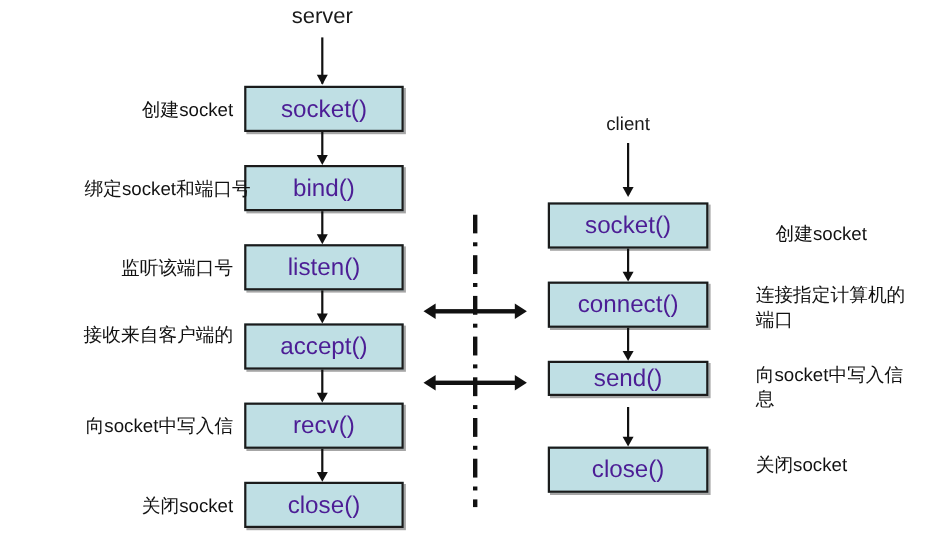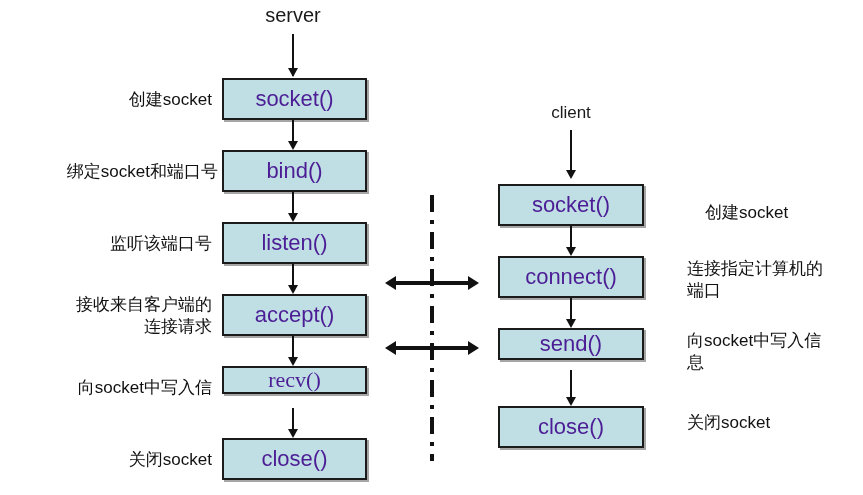--- a/index.html
+++ b/index.html
@@ -115,21 +115,21 @@
 <div id="canvas">
 
   <div class="col-title" style="left:293px; top:4px;">server</div>
   <div class="vline" style="left:292px; top:34px; height:42px;"></div>
   <div class="vhead" style="left:293px; top:68px;"></div>
 
   <div class="node" style="left:222px; top:78px; width:145px; height:42px;">socket()</div>
   <div class="node" style="left:222px; top:150px; width:145px; height:42px;">bind()</div>
   <div class="node" style="left:222px; top:222px; width:145px; height:42px;">listen()</div>
   <div class="node" style="left:222px; top:294px; width:145px; height:42px;">accept()</div>
-  <div class="node" style="left:222px; top:366px; width:145px; height:28px;font-family:Liberation Serif, serif;">recv()</div>
+  <div class="node" style="left:222px; top:366px; width:145px; height:42px;">recv()</div>
   <div class="node" style="left:222px; top:438px; width:145px; height:42px;">close()</div>
 
   <div class="vline" style="left:292px; top:120px; height:22px;"></div>
   <div class="vhead" style="left:293px; top:141px;"></div>
 
   <div class="vline" style="left:292px; top:192px; height:22px;"></div>
   <div class="vhead" style="left:293px; top:213px;"></div>
 
   <div class="vline" style="left:292px; top:264px; height:22px;"></div>
   <div class="vhead" style="left:293px; top:285px;"></div>
@@ -137,31 +137,30 @@
   <div class="vline" style="left:292px; top:336px; height:22px;"></div>
   <div class="vhead" style="left:293px; top:357px;"></div>
 
   <div class="vline" style="left:292px; top:408px; height:22px;"></div>
   <div class="vhead" style="left:293px; top:429px;"></div>
 
   <div class="lbl lbl-left" style="left:20px; top:89px; width:192px;">
     <span>创建socket</span>
   </div>
 
-  <div class="lbl lbl-left" style="left:26px; top:161px; width:192px;">
+  <div class="lbl lbl-left" style="left:36px; top:161px; width:192px;">
     <span>绑定socket和端口号</span>
   </div>
 
   <div class="lbl lbl-left" style="left:20px; top:233px; width:192px;">
     <span>监听该端口号</span>
   </div>
 
   <div class="lbl lbl-left" style="left:20px; top:294px; width:192px;">
     <div>接收来自客户端的</div>
-    <div>连接请求</div>
   </div>
 
   <div class="lbl lbl-left" style="left:20px; top:377px; width:192px;">
     <span>向socket中写入信</span>
   </div>
 
   <div class="lbl lbl-left" style="left:20px; top:449px; width:192px;">
     <span>关闭socket</span>
   </div>
 

